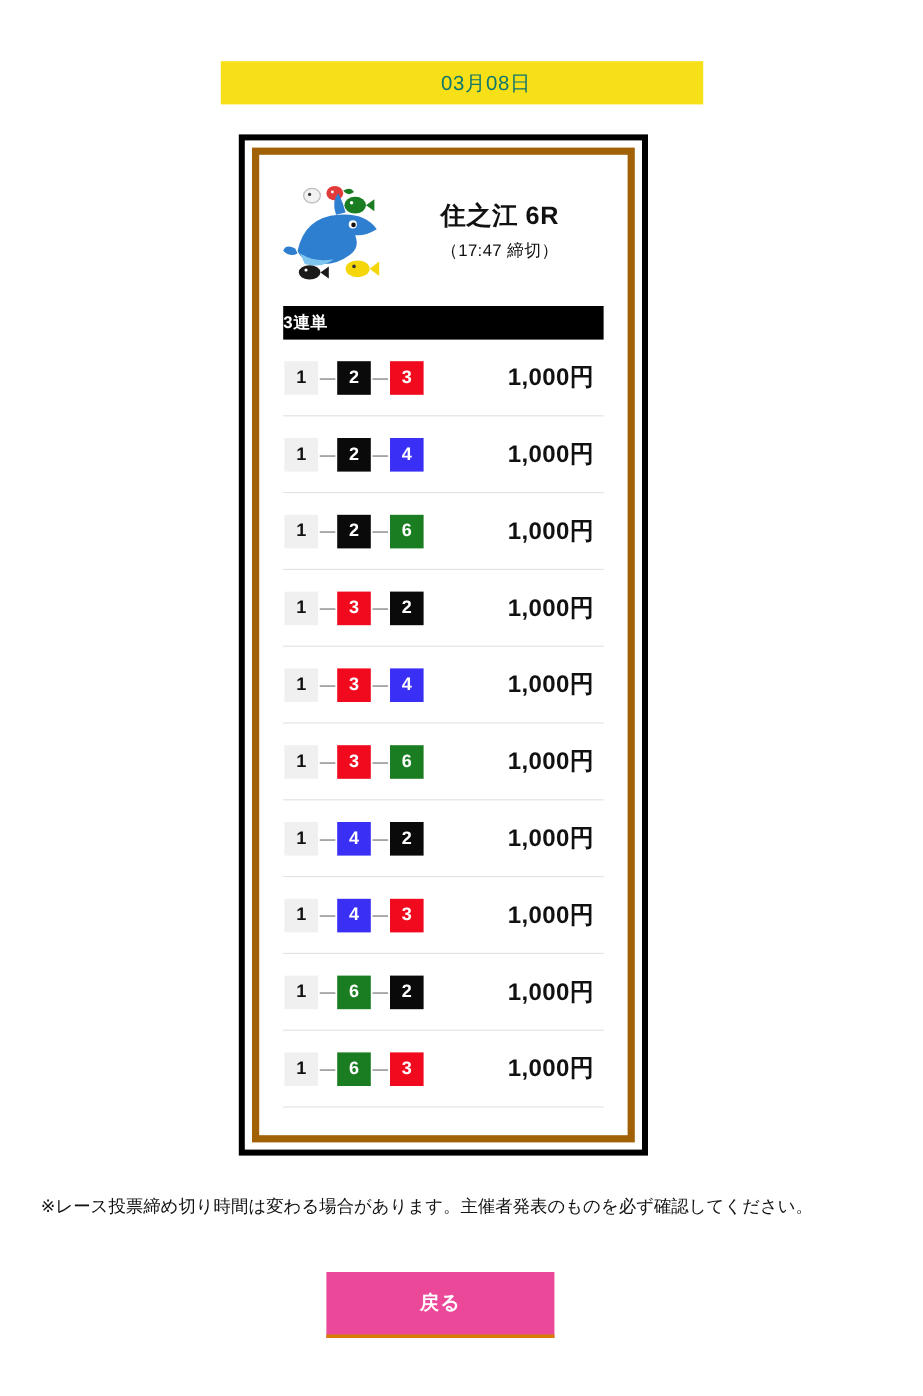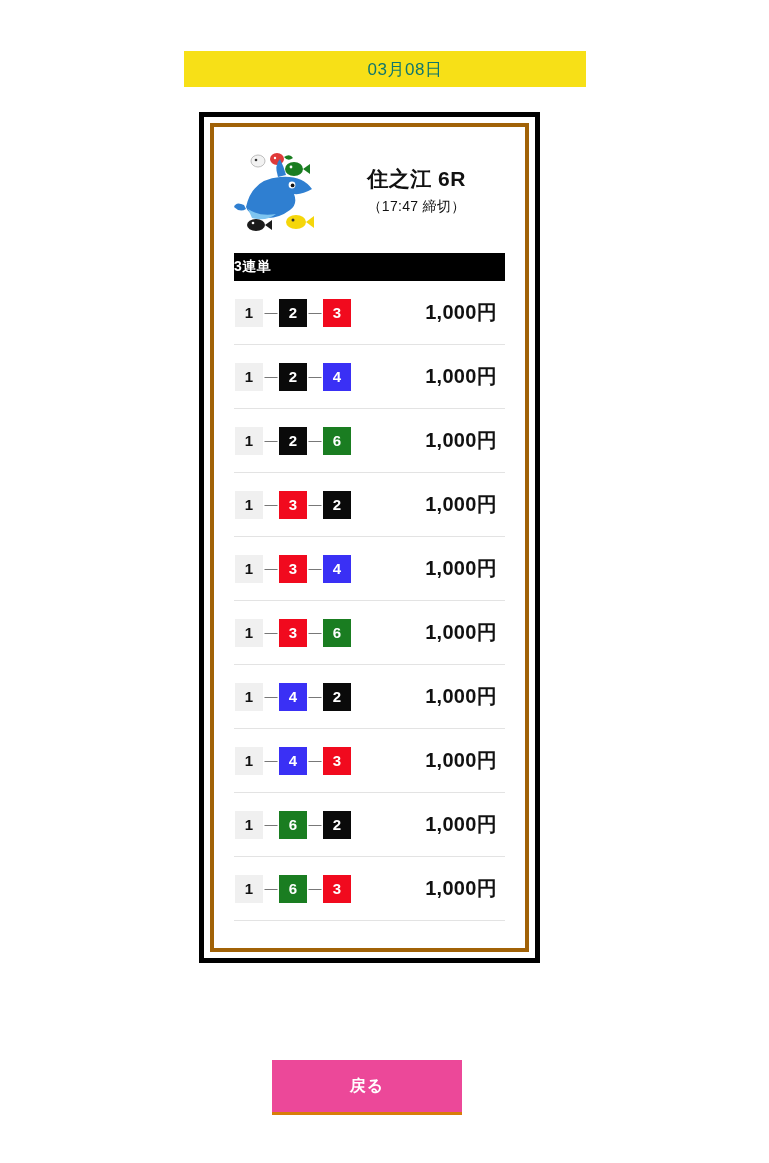--- a/index.html
+++ b/index.html
@@ -50,21 +50,21 @@
     height: 851px;
     box-sizing: border-box;
     border: 5px solid #000000;
     background: #ffffff;
     padding: 6px;
   }
   .ticket-inner {
     width: 100%;
     height: 100%;
     box-sizing: border-box;
-    border: 4px solid #a16207;
+    border: 6px solid #a16207;
     background: #ffffff;
     overflow: hidden;
     position: relative;
   }
 
   
   .race-header {
     display: flex;
     align-items: center;
     padding: 22px 10px 6px 10px;
@@ -341,18 +341,19 @@
               <span class="dash">—</span>
               <span class="num-box c-red">3</span>
             </div>
             <span class="amount">1,000円</span>
           </div>
         </div>
 
     </div>
   </div>
 
+  <div class="note">※レース投票締め切り時間は変わる場合があります。主催者発表のものを必ず確認してください。</div>
 
   <button class="back-button">
     <span>戻る</span>
   </button>
 
 </div>
 
 </body></html>

